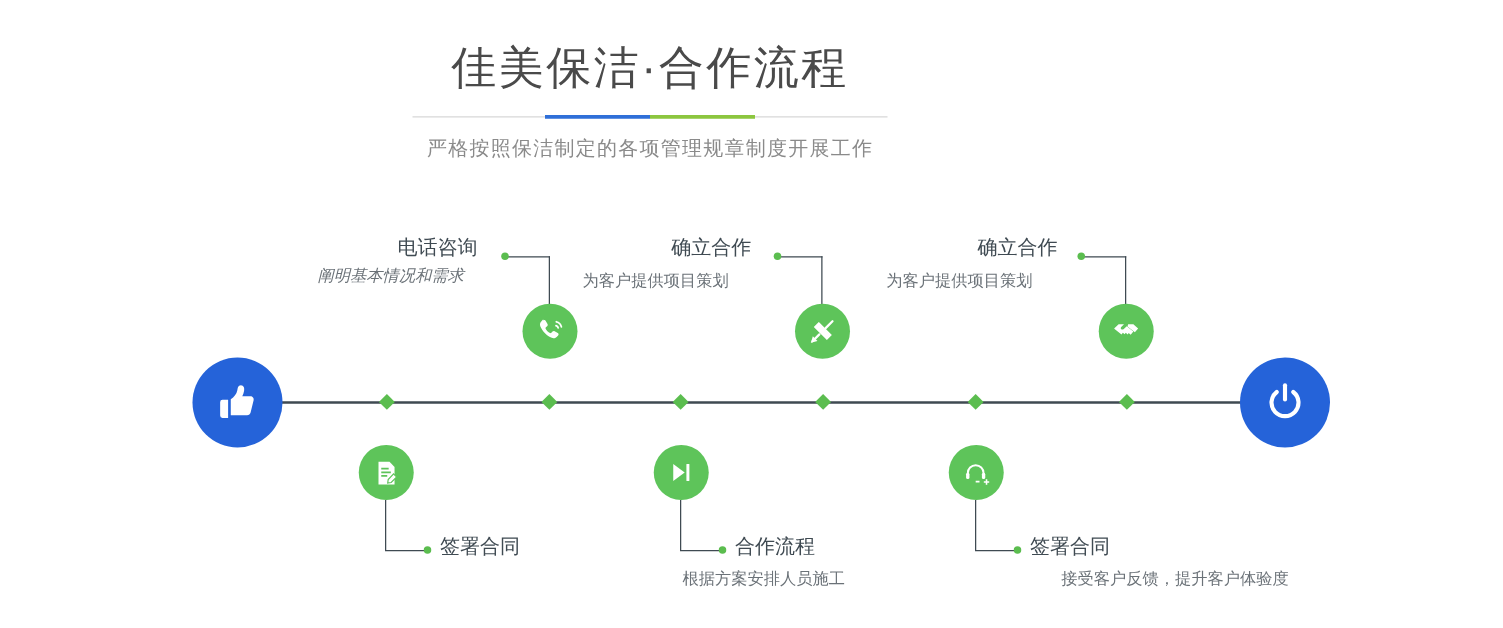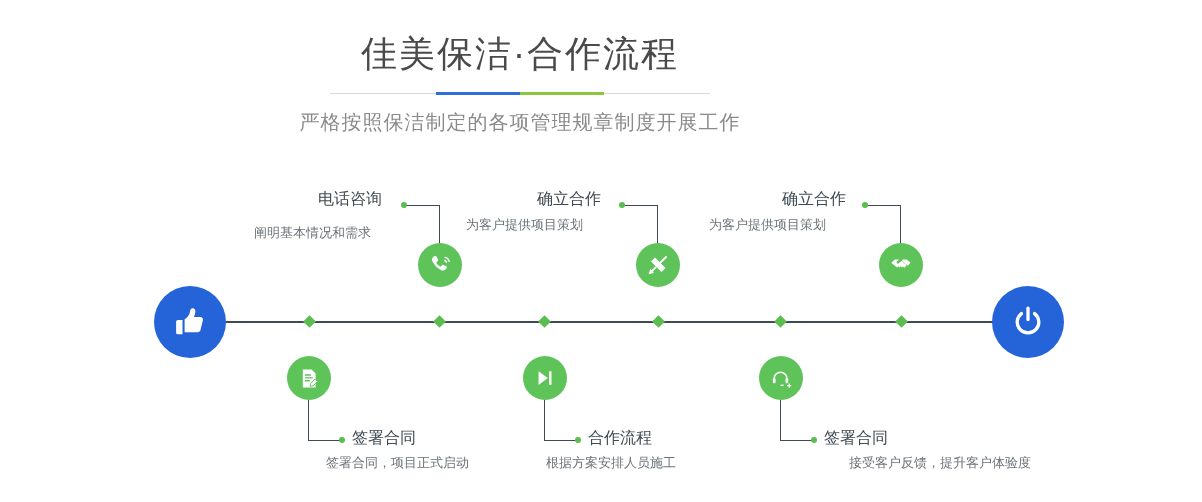--- a/index.html
+++ b/index.html
@@ -59,21 +59,21 @@
   .rule-green {
     position: absolute;
     left: 190px;
     top: 0;
     width: 84px;
     height: 3px;
     background: #8cc63f;
   }
   .subtitle {
     margin-top: 14px;
-    font-size: 20px;
+    font-size: 16px;
     color: #8a8a8a;
     letter-spacing: 1px;
     white-space: nowrap;
   }
 
   
   .axis {
     position: absolute;
     left: 160px;
     top: 321px;
@@ -189,21 +189,21 @@
   <div class="node-dot" style="left:435px; top:317px;"></div>
   <div class="node-dot" style="left:540px; top:317px;"></div>
   <div class="node-dot" style="left:654px; top:317px;"></div>
   <div class="node-dot" style="left:776px; top:317px;"></div>
   <div class="node-dot" style="left:897px; top:317px;"></div>
 
   <div class="stem" style="left:439px; top:205px; height:42px;"></div>
   <div class="stem-h" style="left:405px; top:205px; width:35px;"></div>
   <div class="tip-dot" style="left:401px; top:202px;"></div>
   <div class="step-title" style="left:318px; top:189px;">电话咨询</div>
-  <div class="step-desc" style="left:254px; top:224px;">阐明基本情况和需求</div>
+  <div class="step-desc" style="left:254px; top:212px;font-style:italic;">阐明基本情况和需求</div>
   <div class="icon-circle" style="left:418px; top:243px;">
     <span>
       <svg width="24" height="24" viewBox="0 0 24 24" fill="#ffffff">
         <path d="M6.6 3.4c.6-.6 1.6-.5 2 .3l1.4 2.5c.3.6.2 1.3-.3 1.7l-1 .9c-.3.3-.4.7-.2 1.1.7 1.5 2 2.8 3.5 3.5.4.2.8.1 1.1-.2l.9-1c.4-.5 1.1-.6 1.7-.3l2.5 1.4c.8.4.9 1.4.3 2l-1.2 1.2c-1 1-2.6 1.3-3.9.7-2-.9-3.8-2.1-5.4-3.7-1.6-1.6-2.8-3.4-3.7-5.4-.6-1.3-.3-2.9.7-3.9l1.6-1.8z"></path>
         <path d="M16.4 4.2a.7.7 0 0 1 .8-.5c2.4.4 4.2 2.2 4.6 4.6a.7.7 0 1 1-1.4.2 4.2 4.2 0 0 0-3.4-3.4.7.7 0 0 1-.6-.9z"></path>
         <path d="M16.1 7.3a.7.7 0 0 1 .8-.5c1.2.3 2 1.1 2.3 2.3a.7.7 0 1 1-1.4.3 1.8 1.8 0 0 0-1.2-1.2.7.7 0 0 1-.5-.9z"></path>
       </svg>
     </span>
   </div>
 
@@ -213,21 +213,20 @@
   <div class="icon-circle" style="left:287px; top:356px;">
     <span>
       <svg width="23" height="23" viewBox="0 0 24 24" fill="#ffffff">
         <path d="M5 2.6h9.2l4.2 4.2v14.6H5z" fill="#ffffff"></path>
         <path d="M7.3 7.6h6.2v1.4H7.3zM7.3 10.6h8v1.4h-8zM7.3 13.6h5v1.4h-5z" fill="#5ec45a"></path>
         <path d="M17.6 12.6l2.6 2.6-4.6 4.6-2.9.4.4-2.9z" fill="#ffffff" stroke="#5ec45a" stroke-width="1"></path>
       </svg>
     </span>
   </div>
   <div class="step-title" style="left:352px; top:428px;">签署合同</div>
-  <div class="step-desc" style="left:326px; top:454px;">签署合同，项目正式启动</div>
 
   <div class="stem" style="left:657px; top:205px; height:42px;"></div>
   <div class="stem-h" style="left:623px; top:205px; width:35px;"></div>
   <div class="tip-dot" style="left:619px; top:202px;"></div>
   <div class="step-title" style="left:537px; top:189px;">确立合作</div>
   <div class="step-desc" style="left:466px; top:216px;">为客户提供项目策划</div>
   <div class="icon-circle" style="left:636px; top:243px;">
     <span>
       <svg width="24" height="24" viewBox="0 0 24 24" fill="none" stroke="#ffffff" stroke-width="1.8" stroke-linecap="round">
         <path d="M4 20l5.5-5.5"></path>

